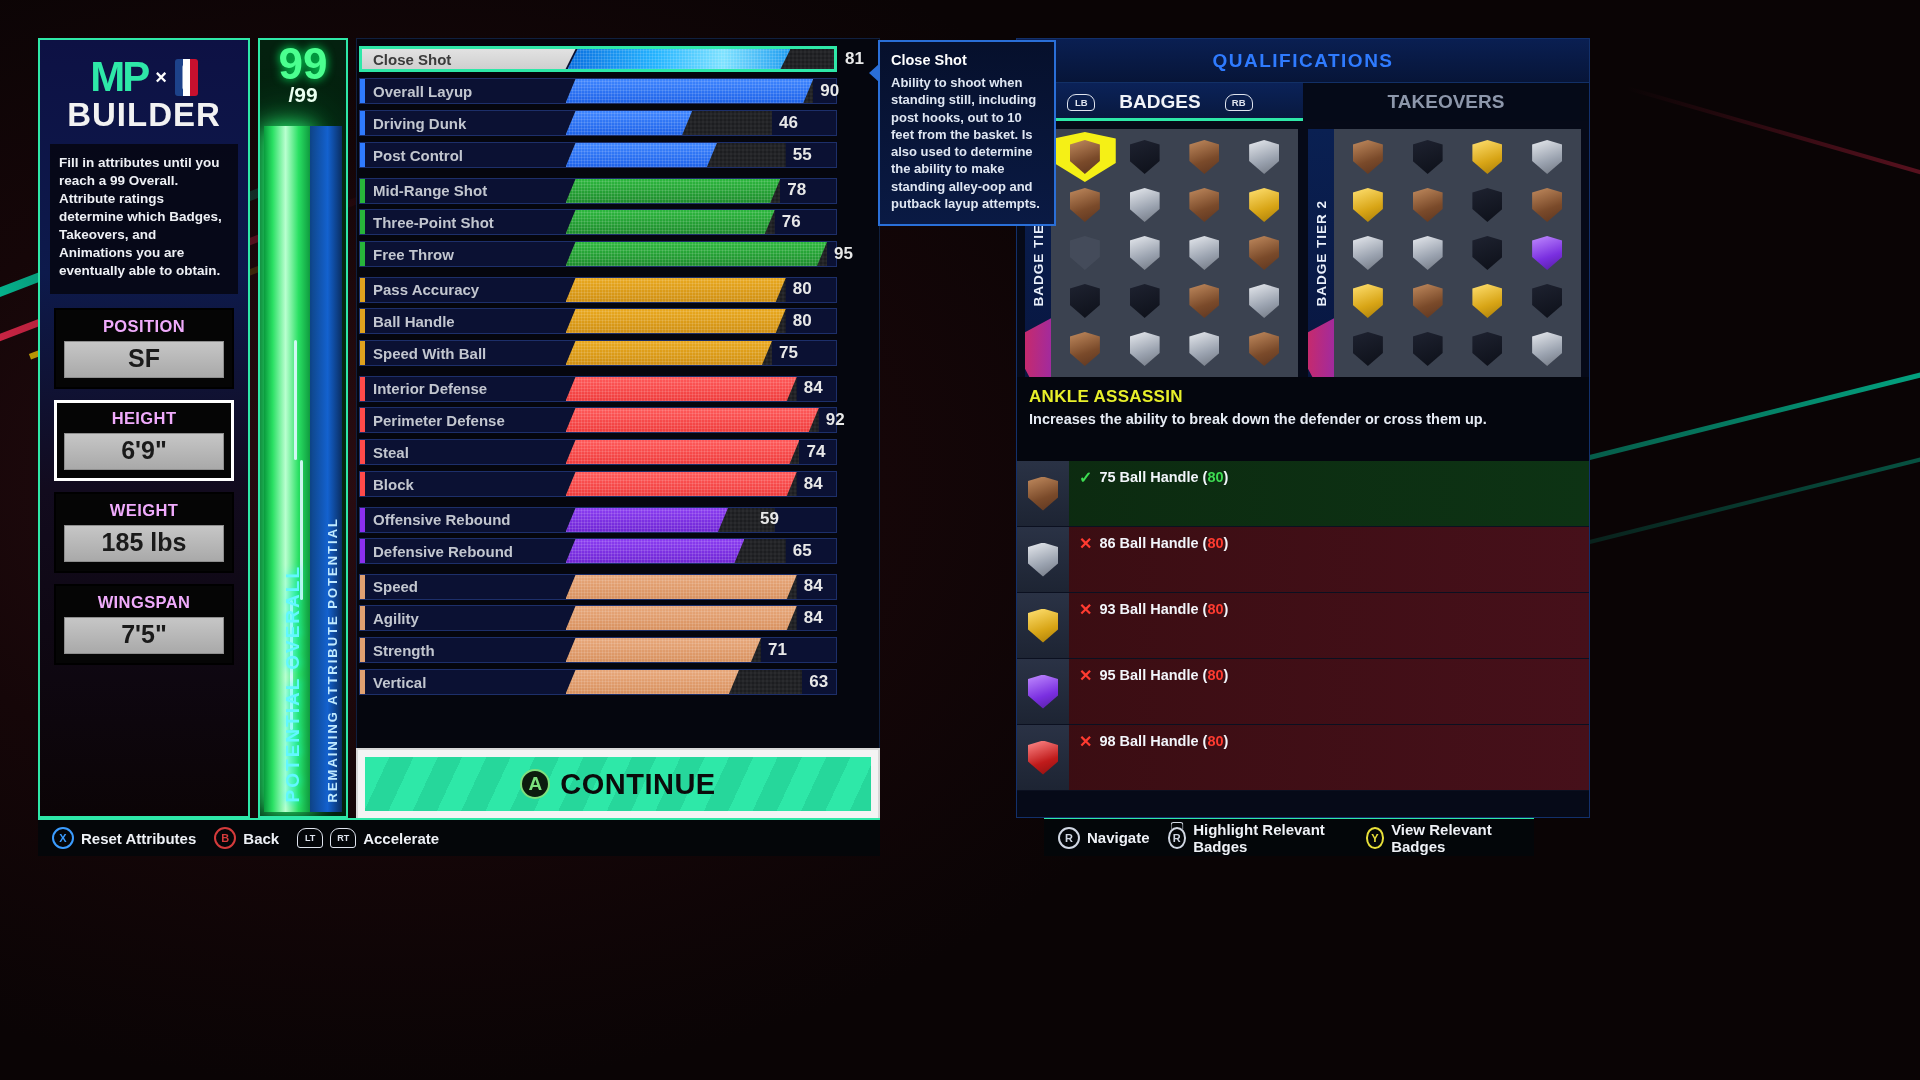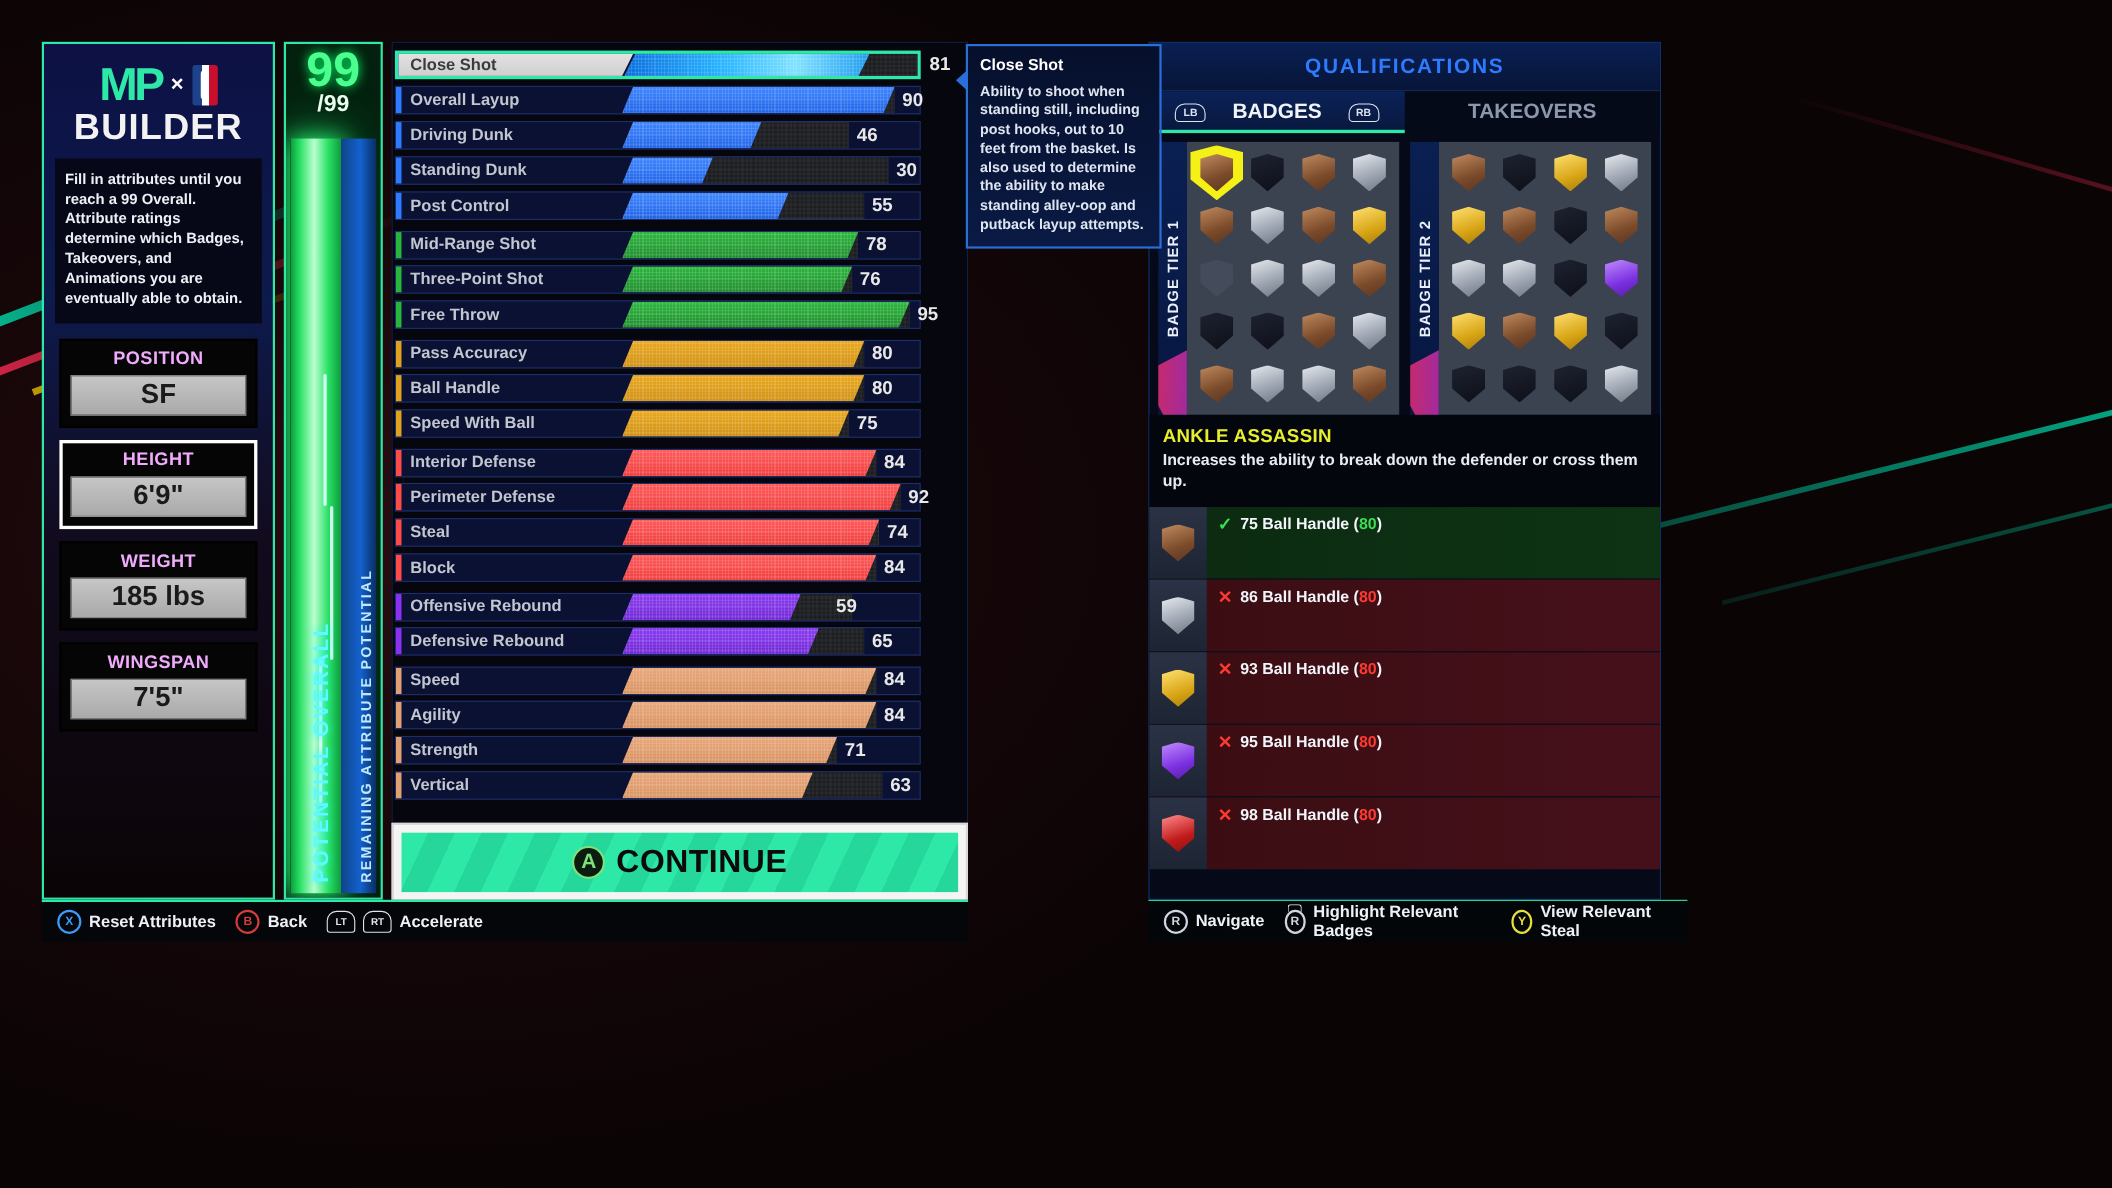--- a/index.html
+++ b/index.html
@@ -189,21 +189,21 @@
   #tooltip::after {
     content:""; position:absolute; left:-11px; top: 22px;
     border-top: 9px solid transparent; border-bottom: 9px solid transparent;
     border-right: 10px solid #2a6fd8;
   }
   .tt-title { color:#fff; font-size:14.5px; font-weight:800; margin-bottom:6px; }
   .tt-body { color:#dfe6f2; font-size:13px; font-weight:600; line-height:1.33; }
 
   
   #right-panel {
-    position:absolute; left: 1044px; top: 38px; width: 466px; height: 780px;
+    position:absolute; left: 1016px; top: 38px; width: 574px; height: 780px;
     background: #060a18; border: 1px solid #12306b;
   }
   #qual-header {
     height: 44px; background: linear-gradient(180deg,#0a1f52,#071538);
     display:flex; align-items:center; justify-content:center;
     border-bottom: 1px solid #123066;
   }
   #qual-title { color:#2f7bff; font-size:19px; font-weight:800; letter-spacing:1.5px; }
   #tabs { height: 38px; display:flex; background:#050a18; }
   .tab {
@@ -388,28 +388,20 @@
         <div class="bar-row" data-cat="inside">
           <div class="bar-shell">
             <div class="bar-max" style="left: 205.54px; width: 206.409px;"></div>
             <div class="bar-val" style="left: 205.54px; width: 126.598px;"></div>
           </div>
           <div class="bar-name">Driving Dunk</div>
           <div class="bar-num" style="left: 419.949px;">46</div>
         </div>
         <div class="bar-row" data-cat="inside">
           <div class="bar-shell">
-            <div class="bar-max" style="left: 205.54px; width: 242.187px;"></div>
-            <div class="bar-val" style="left: 205.54px; width: 82.5636px;"></div>
-          </div>
-          <div class="bar-name">Standing Dunk</div>
-          <div class="bar-num" style="left: 455.727px;">30</div>
-        </div>
-        <div class="bar-row" data-cat="inside">
-          <div class="bar-shell">
             <div class="bar-max" style="left: 205.54px; width: 220.17px;"></div>
             <div class="bar-val" style="left: 205.54px; width: 151.367px;"></div>
           </div>
           <div class="bar-name">Post Control</div>
           <div class="bar-num" style="left: 433.71px;">55</div>
         </div>
         <div class="bar-row gap" data-cat="shoot">
           <div class="bar-shell">
             <div class="bar-max" style="left: 205.54px; width: 214.665px;"></div>
             <div class="bar-val" style="left: 205.54px; width: 214.665px;"></div>
@@ -777,17 +769,17 @@
       <div class="fitem">
         <span class="rb-circle ">R</span>
         <span>Navigate</span>
       </div>
       <div class="fitem">
         <span class="rb-circle stick-cap">R</span>
         <span>Highlight Relevant Badges</span>
       </div>
       <div class="fitem">
         <span class="rb-circle y">Y</span>
-        <span>View Relevant Steal</span>
+        <span>View Relevant Badges</span>
       </div>
     </div>
 
 </div>
 
 </body></html>

